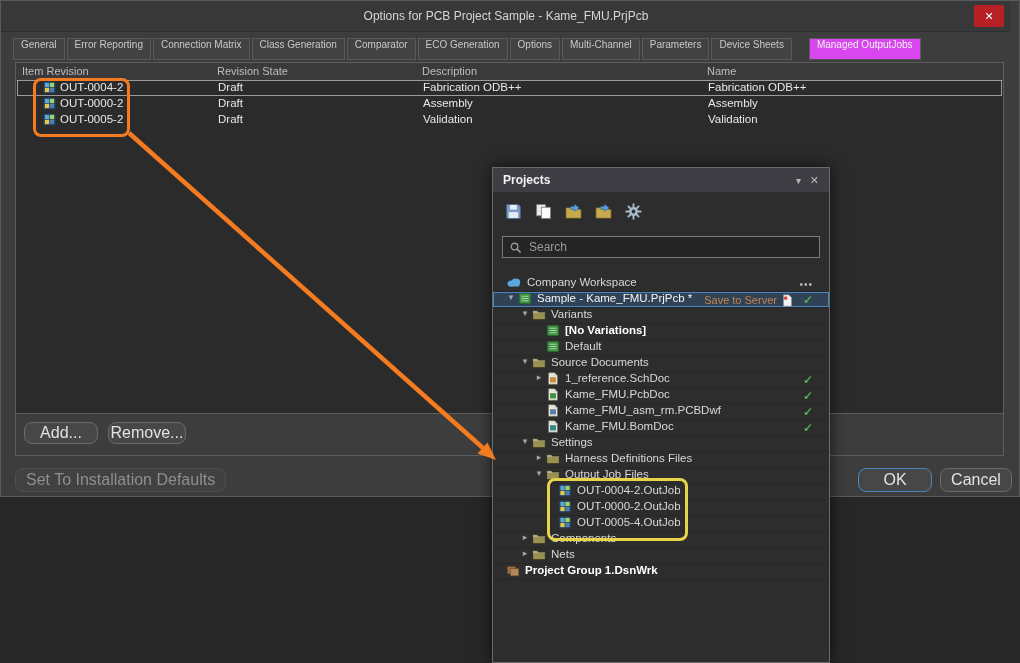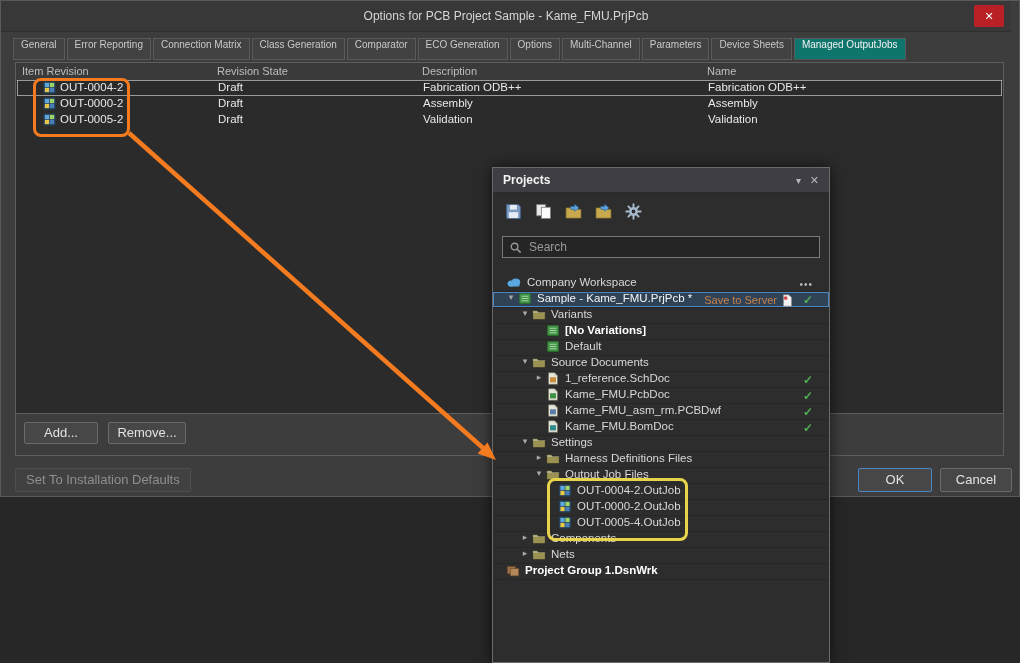--- a/index.html
+++ b/index.html
@@ -12,37 +12,37 @@
   
   .dialog{position:absolute;left:0;top:0;width:1020px;height:497px;background:#3d3d3d;
     border:1px solid #5a5a5a;box-sizing:border-box;}
   .titlebar{position:absolute;left:0;top:0;right:8px;height:30px;background:#383838;
     border-bottom:1px solid #2e2e2e;color:#d6d6d6;font-size:12px;text-align:center;line-height:30px;}
   .close-btn{position:absolute;right:7px;top:4px;width:30px;height:22px;background:#B82025;
     color:#fff;font-size:11px;line-height:22px;text-align:center;border-radius:2px;cursor:pointer;}
   .tabbar{position:absolute;left:12px;top:37px;right:12px;height:22px;display:flex;gap:2px;}
   .tab{background:#424242;border:1px solid #5a5a5a;color:#c9c9c9;font-size:10px;
     padding:0 7px 0 7px;white-space:nowrap;box-sizing:border-box;height:22px;}
-  .tab.active{background:#0f766e;color:#f2f2f2;border-bottom-color:#555555;}
+  .tab.active{background:#d946ef;color:#f2f2f2;border-bottom-color:#555555;margin-left:15px;}
   
   .group{position:absolute;left:14px;top:61px;width:989px;height:394px;
     border:1px solid #5e5e5e;background:#3d3d3d;box-sizing:border-box;}
   .list{position:absolute;left:0;top:0;right:0;height:350px;background:#2b2b2b;
     border-bottom:1px solid #5e5e5e;}
   .thead{position:absolute;left:0;top:0;right:0;height:17px;background:#3a3a3a;
     border-bottom:1px solid #545454;font-size:11px;color:#bdbdbd;}
   .th{position:absolute;top:2px;white-space:nowrap;}
   .th1{left:6px}.th2{left:201px}.th3{left:406px}.th4{left:691px}
   .trow{position:absolute;left:1px;right:1px;height:16px;font-size:11.5px;color:#e8e8e8;}
   .trow.sel{box-shadow:inset 0 0 0 1px #9b9b9b;}
   .trow .cell{position:absolute;top:1px;white-space:nowrap;}
   .c1{left:43px}.c2{left:201px}.c3{left:406px}.c4{left:691px}
   .row-icon{position:absolute;left:26px;top:1px;width:13px;height:13px;}
-  .btn{position:absolute;background:#474747;border:1px solid #6a6a6a;border-radius:2px;
-    color:#e2e2e2;font-size:13px;text-align:center;cursor:pointer;box-sizing:border-box;}
+  .btn{position:absolute;background:#474747;border:1px solid #6a6a6a;border-radius:8px;
+    color:#e2e2e2;font-size:16px;text-align:center;cursor:pointer;box-sizing:border-box;}
   .btn-add{left:8px;top:359px;width:74px;height:22px;line-height:20px;}
   .btn-remove{left:92px;top:359px;width:78px;height:22px;line-height:20px;}
   .btn-defaults{left:14px;top:467px;height:24px;line-height:22px;padding:0 10px;
     color:#8f8f8f;background:#414141;border-color:#4f4f4f;}
   .btn-ok{left:857px;top:467px;width:74px;height:24px;line-height:22px;border:1px solid #4B86C2;}
   .btn-cancel{left:939px;top:467px;width:72px;height:24px;line-height:22px;}
   
   .panel{position:absolute;left:492px;top:167px;width:338px;height:496px;background:#2d2d2d;
     border:1px solid #6a6a6a;box-sizing:border-box;z-index:30;box-shadow:0 0 14px rgba(0,0,0,.65);padding-left:16px;}
   .panel-title{position:absolute;left:0;top:0;right:0;height:25px;background:#3e3e44;

